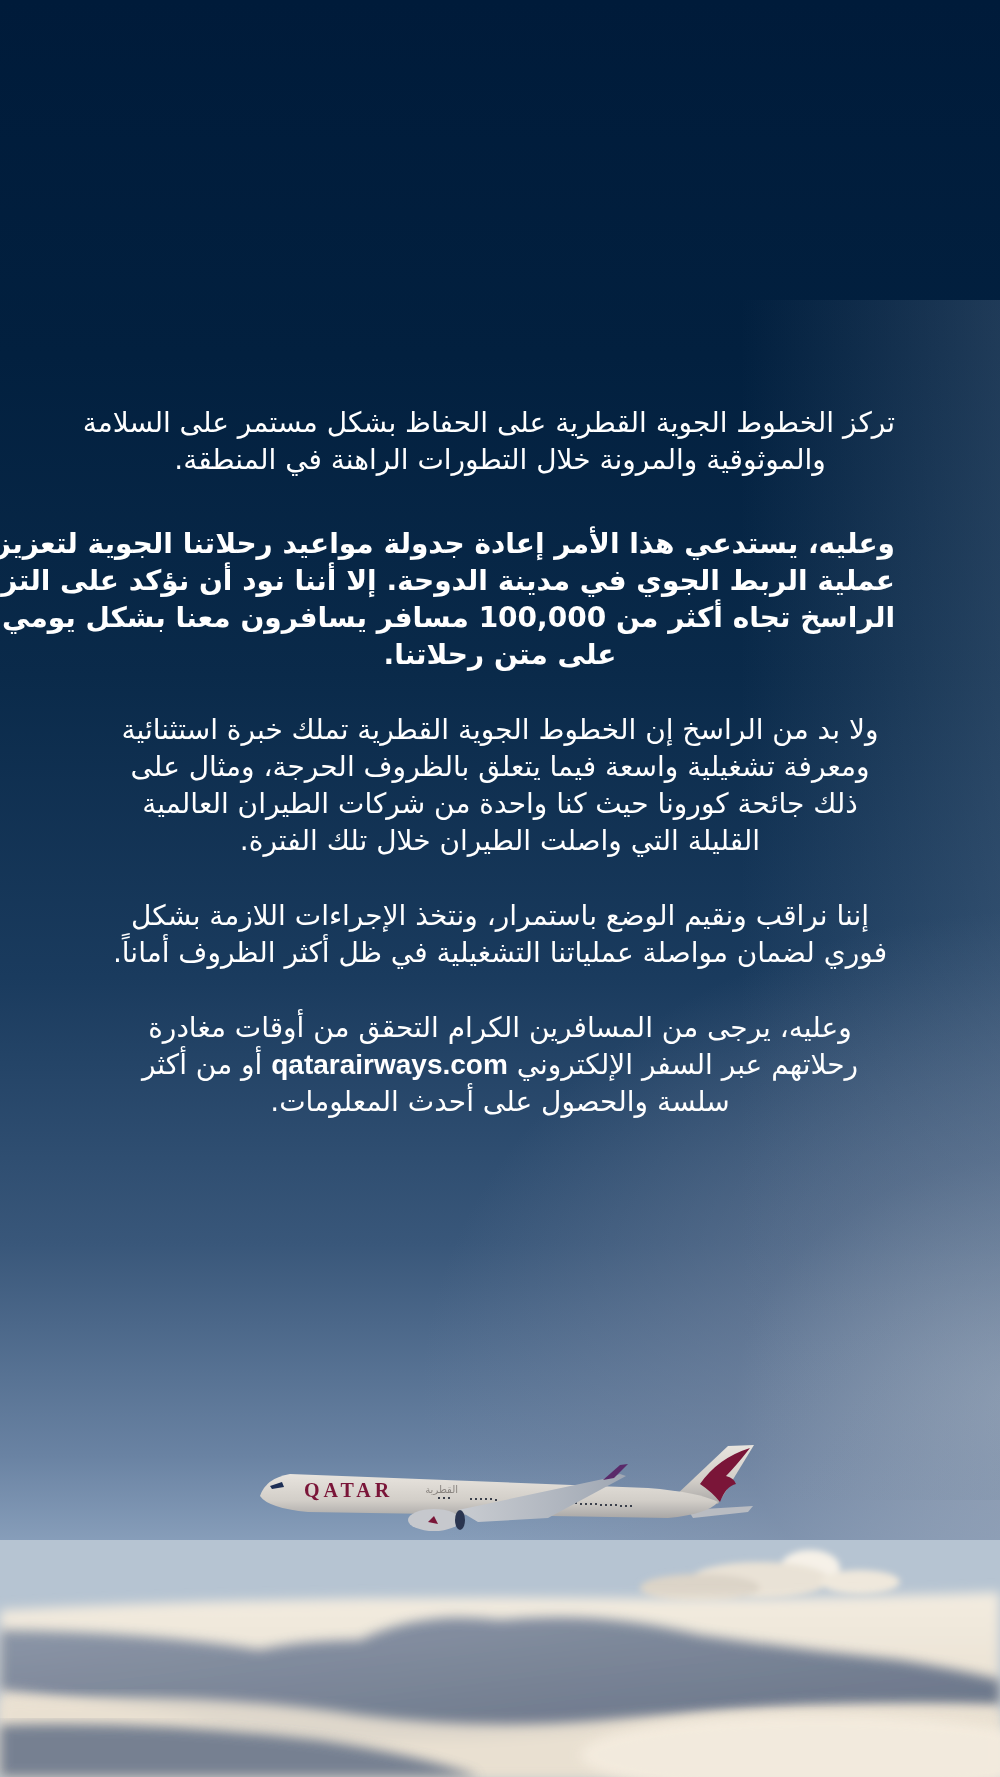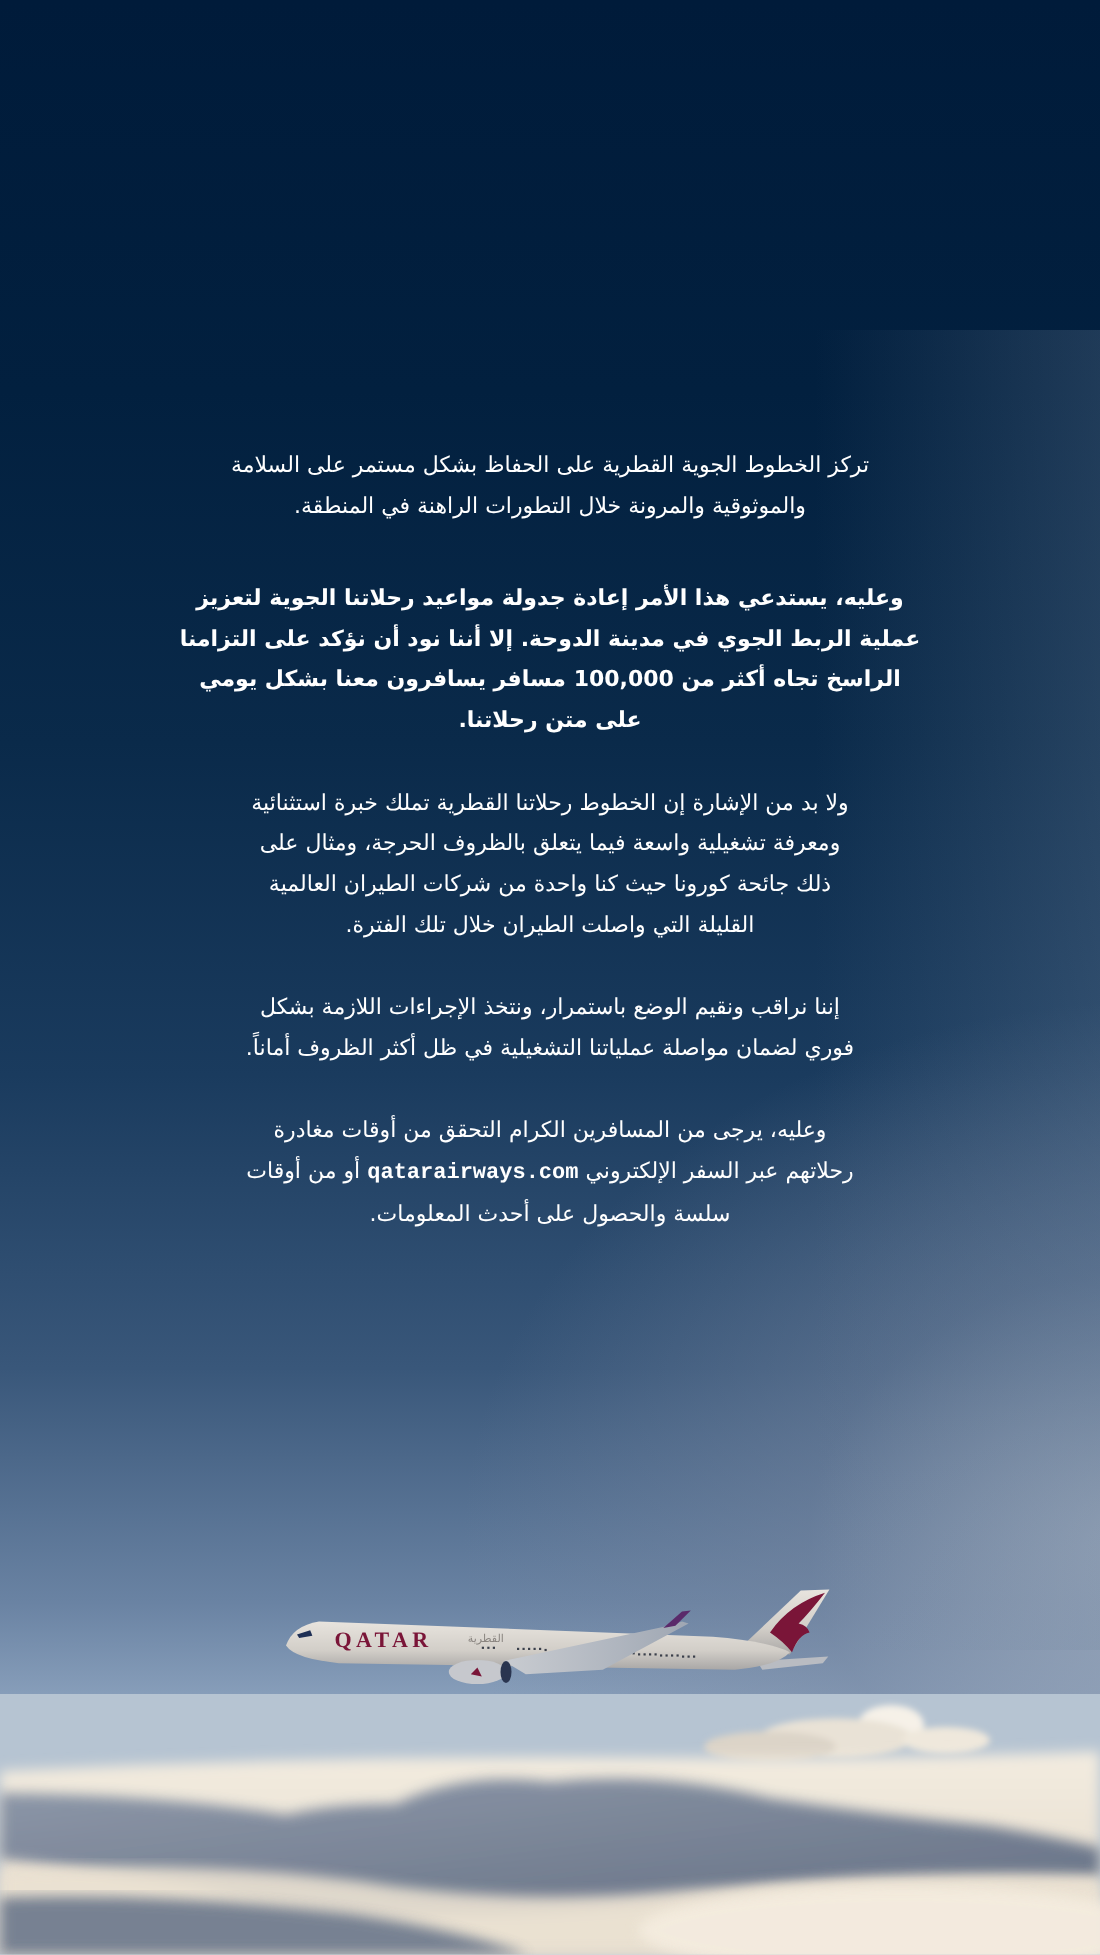--- a/index.html
+++ b/index.html
@@ -31,38 +31,38 @@
     .statement {
       position: absolute;
       left: 105px;
       right: 105px;
       top: 404px;
       direction: rtl;
       text-align: center;
       color: #ffffff;
     }
     .para {
-      font-size: 20px;
+      font-size: 28px;
       line-height: 37px;
       margin: 0 0 38px 0;
       letter-spacing: 0;
     }
     .para.bold {
       font-weight: bold;
       margin-top: 47px;
     }
     .line {
       display: block;
       white-space: nowrap;
     }
     .emph {
       font-weight: bold;
     }
     .url {
-      font-family: Liberation Mono, monospace;
+      font-family: Liberation Sans, sans-serif;
       font-weight: bold;
       direction: ltr;
       unicode-bidi: isolate;
     }
 
     
     .plane {
       position: absolute;
       left: 248px;
       top: 1436px;
@@ -93,38 +93,38 @@
   </p>
 
   <p class="para bold">
     <span class="line">وعليه، يستدعي هذا الأمر إعادة جدولة مواعيد رحلاتنا الجوية لتعزيز</span>
     <span class="line">عملية الربط الجوي في مدينة الدوحة. إلا أننا نود أن نؤكد على التزامنا</span>
     <span class="line">الراسخ تجاه أكثر من 100,000 مسافر يسافرون معنا بشكل يومي</span>
     <span class="line">على متن رحلاتنا.</span>
   </p>
 
   <p class="para">
-    <span class="line">ولا بد من الإشارة إن الخطوط رحلاتنا القطرية تملك خبرة استثنائية</span>
+    <span class="line">ولا بد من الراسخ إن الخطوط الجوية القطرية تملك خبرة استثنائية</span>
     <span class="line">ومعرفة تشغيلية واسعة فيما يتعلق بالظروف الحرجة، ومثال على</span>
     <span class="line">ذلك جائحة كورونا حيث كنا واحدة من شركات الطيران العالمية</span>
     <span class="line">القليلة التي واصلت الطيران خلال تلك الفترة.</span>
   </p>
 
   <p class="para">
     <span class="line">إننا نراقب ونقيم الوضع باستمرار، ونتخذ الإجراءات اللازمة بشكل</span>
     <span class="line">فوري لضمان مواصلة عملياتنا التشغيلية في ظل أكثر الظروف أماناً.</span>
   </p>
 
 
   <p class="para">
     <span class="line">وعليه، يرجى من المسافرين الكرام التحقق من أوقات مغادرة</span>
     <span class="line">
       <span>رحلاتهم عبر السفر الإلكتروني</span>
       <span class="url">qatarairways.com</span>
-      <span>أو من أوقات</span>
+      <span>أو من أكثر</span>
     </span>
     <span class="line">سلسة والحصول على أحدث المعلومات.</span>
   </p>
 </main>
 
 <svg class="plane" viewBox="0 0 510 100" xmlns="http://www.w3.org/2000/svg">
   <defs>
     <linearGradient id="fus" x1="0" y1="0" x2="0" y2="1">
       <stop offset="0" stop-color="#e8e4de"></stop>
       <stop offset="0.6" stop-color="#d2cec8"></stop>

